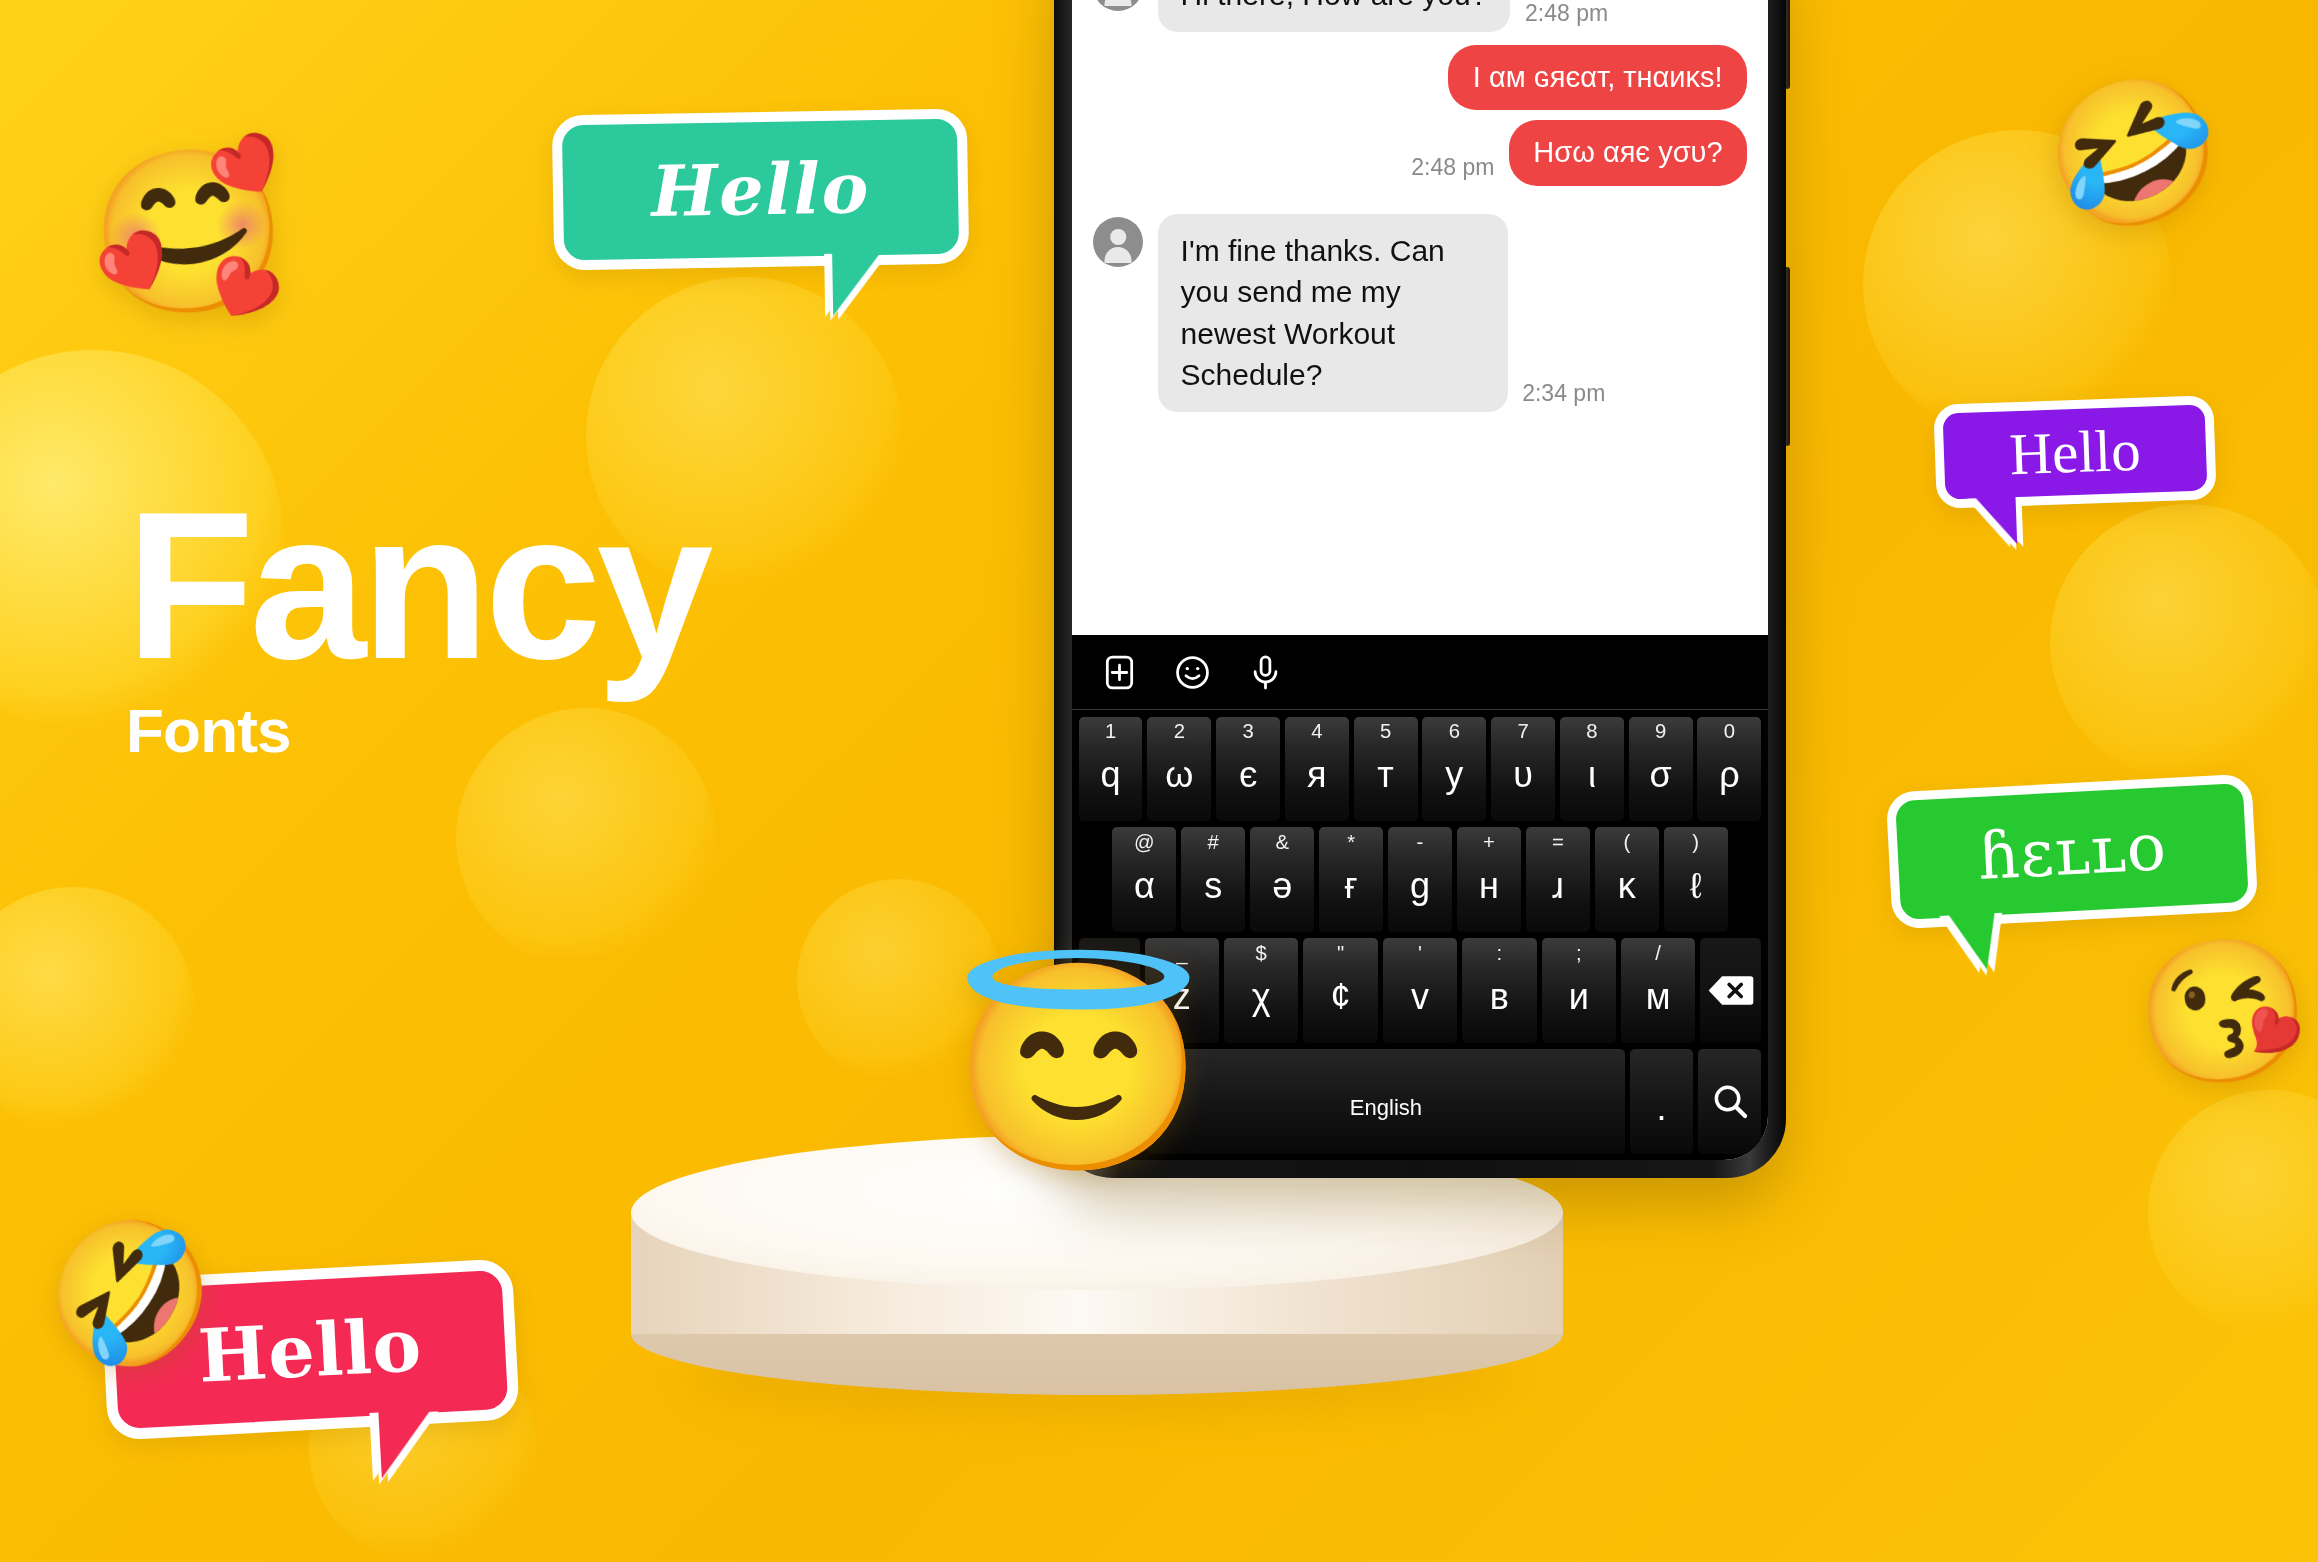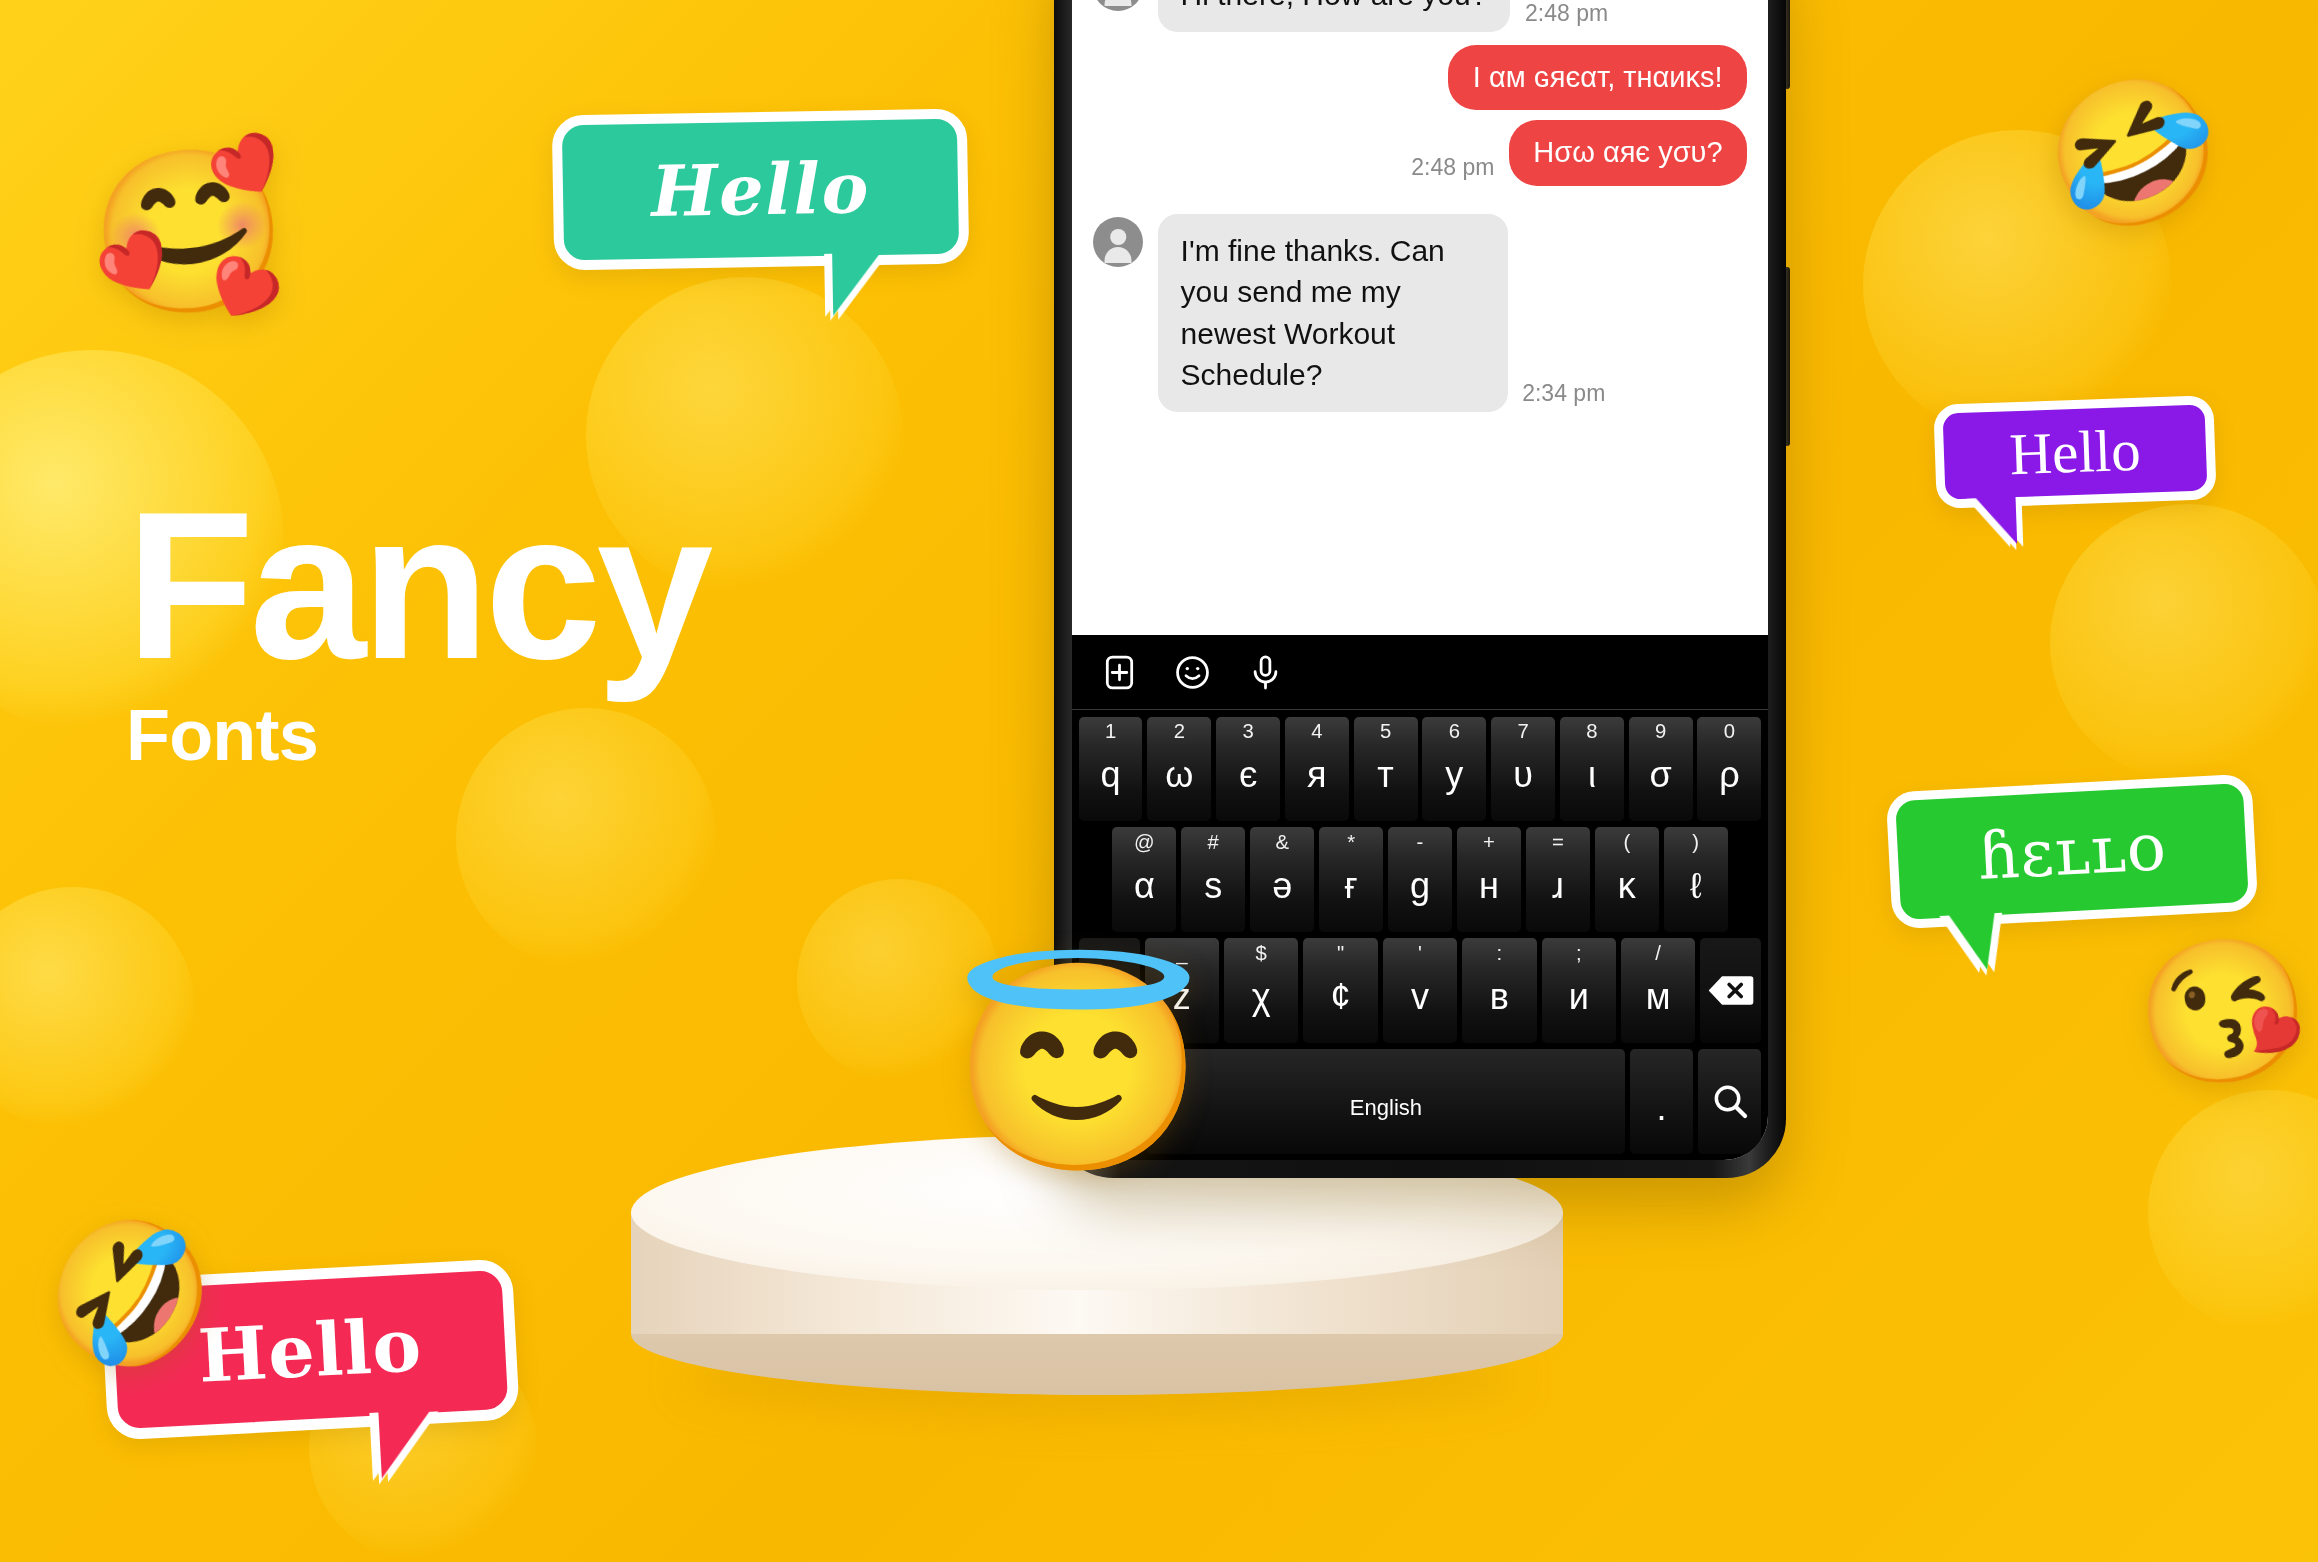--- a/index.html
+++ b/index.html
@@ -22,21 +22,21 @@
     pointer-events:none;
   }
 
   
   #copy { position:absolute; left:126px; top:496px; z-index:6; }
   #title-fancy {
     font-size:210px; line-height:.86; font-weight:700; color:#fff;
     letter-spacing:-4.9px;
   }
   #title-fonts {
-    font-size:72px; line-height:1.05; font-weight:700; color:#fff;
+    font-size:62px; line-height:1.05; font-weight:700; color:#fff;
     letter-spacing:-0.8px; margin-top:21px;
   }
   #subtitle {
     font-size:59px; line-height:1.1; font-weight:400; color:#fff;
     margin-top:26px; letter-spacing:0px;
   }
 
   
   #podium { position:absolute; left:631px; top:1135px; width:932px; height:268px; z-index:3; }
   #podium-top {

